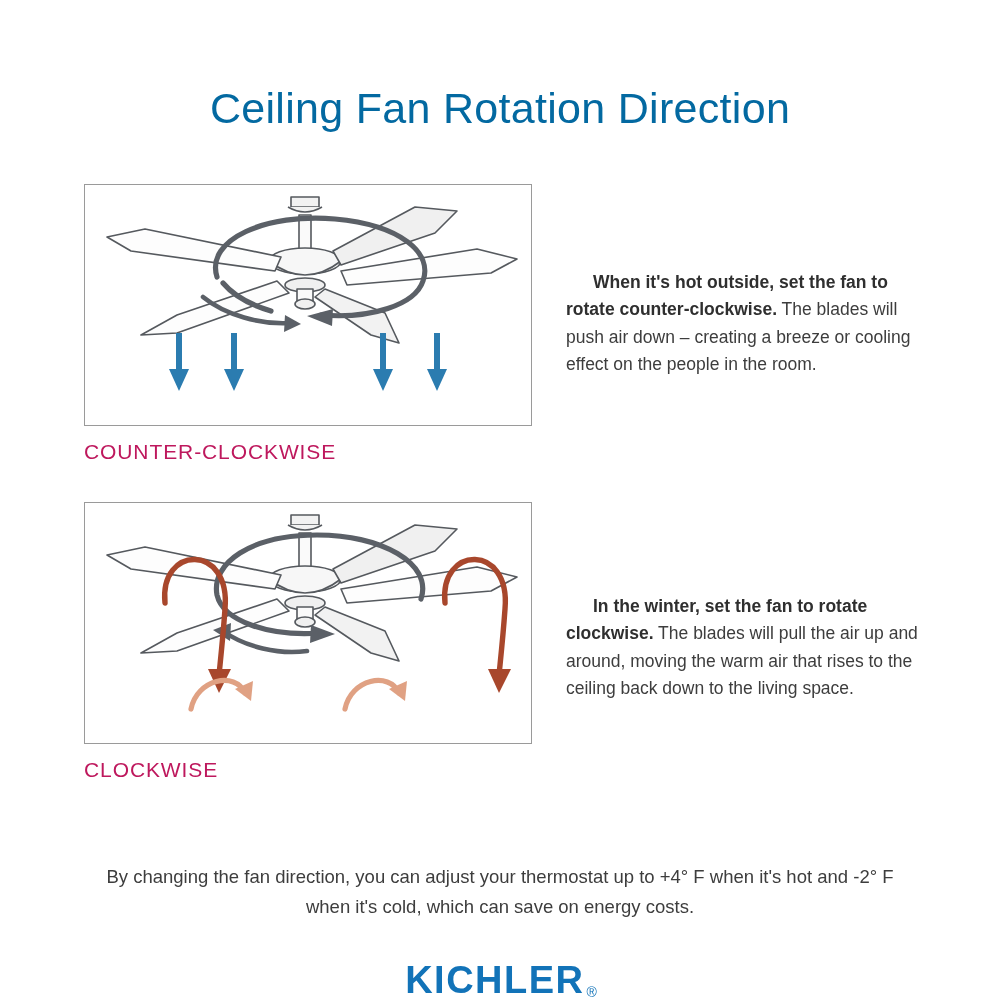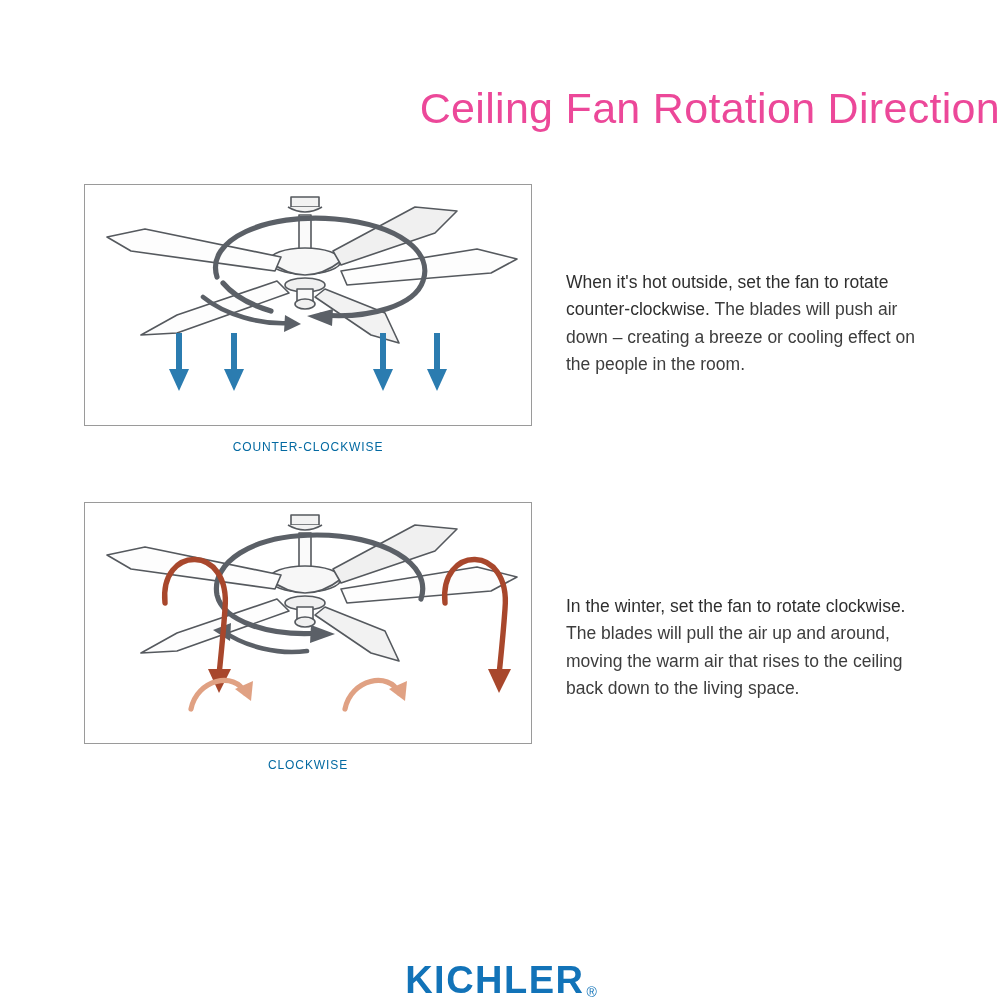--- a/index.html
+++ b/index.html
@@ -14,24 +14,24 @@
     color: #3b3b3b;
     overflow: hidden;
   }
   .page {
     position: relative;
     width: 1000px;
     height: 1000px;
     box-sizing: border-box;
   }
   .title {
-    text-align: right;
+    text-align: center;
     font-size: 43px;
     font-weight: 400;
-    color: #ec4899;
+    color: #0369a1;
     letter-spacing: 0.3px;
     padding-top: 56px;
     line-height: 1.1;
   }
 
   
   .section {
     position: absolute;
     left: 0;
     width: 1000px;
@@ -48,38 +48,39 @@
     border: 1px solid #9a9a9a;
     box-sizing: border-box;
     background: #fff;
     overflow: hidden;
   }
   .fig-caption {
     position: absolute;
     left: 84px;
     width: 448px;
     top: 256px;
-    text-align: center;
-    font-size: 12px;
+    text-align: left;
+    font-size: 21px;
     letter-spacing: 0.9px;
-    color: #0369a1;
+    color: #be185d;
   }
   .copy {
     position: absolute;
     left: 566px;
     width: 352px;
     font-size: 17.5px;
     line-height: 1.55;
     color: #3d3d3d;
   }
   .copy.top { top: 68px; }
   .copy.bottom { top: 74px; }
   .copy b {
-    font-weight: 400;
+    font-weight: 700;
     color: #2f2f2f;
+    margin-left: 27px;
   }
 
   .footnote {
     position: absolute;
     top: 815px;
     left: 90px;
     width: 820px;
     text-align: center;
     font-size: 18.5px;
     line-height: 1.62;
@@ -221,18 +222,19 @@
           <path d="M304 186 L322 178 L320 198 Z" fill="#e0a183"></path>
         </g>
       </svg>
     </div>
 
     <div class="fig-caption">CLOCKWISE</div>
 
     <p class="copy bottom"><b>In the winter, set the fan to rotate clockwise.</b><span> The blades will pull the air up and around, moving the warm air that rises to the ceiling back down to the living space.</span></p>
   </div>
 
+  <p class="footnote">By changing the fan direction, you can adjust your thermostat up to +4° F when it's hot and -2° F when it's cold, which can save on energy costs.</p>
 
   <div class="brand">
     <span class="word">KICHLER</span><span class="reg">®</span>
   </div>
 
 </div>
 
 </body></html>

